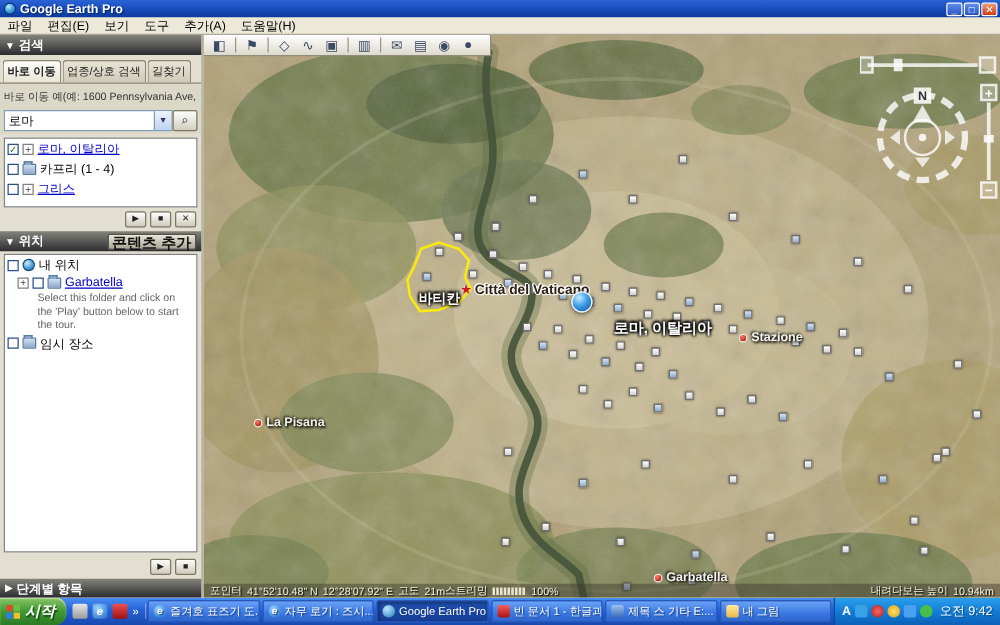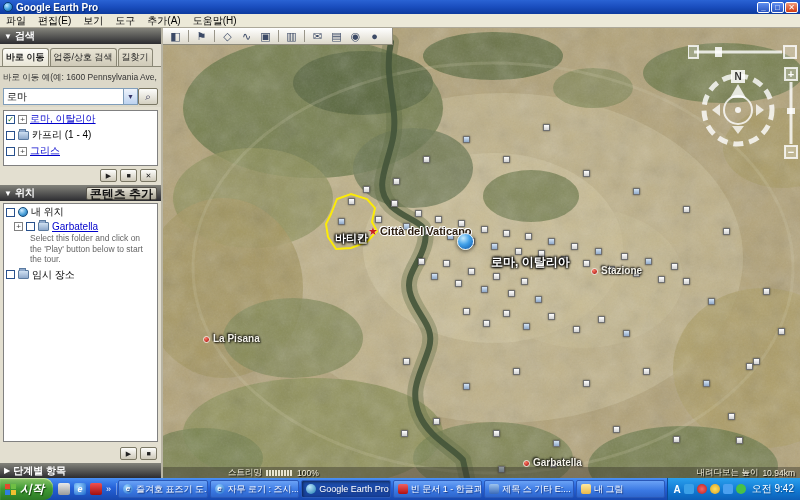--- a/index.html
+++ b/index.html
@@ -417,21 +417,28 @@
       <polygon points="24,66 32,60 32,72" fill="rgba(255,255,255,0.75)"></polygon>
       <polygon points="76,66 68,60 68,72" fill="rgba(255,255,255,0.75)"></polygon>
       <polygon points="50,90 44,82 56,82" fill="rgba(255,255,255,0.75)"></polygon>
       <rect x="43" y="26" width="14" height="13" fill="rgba(255,255,255,0.85)"></rect>
       <text x="50" y="36" text-anchor="middle" font-size="10" font-weight="bold" fill="#333">N</text>
       <text x="103" y="34" text-anchor="middle" font-size="11" font-weight="bold" fill="#fff">+</text>
       <text x="103" y="112" text-anchor="middle" font-size="11" font-weight="bold" fill="#fff">−</text>
     </svg>
 
     <div class="statusband">
-      <span class="grp" style="margin-left:60px;">
+      <span class="grp">
+        <span>포인터</span>
+        <span>41°52'10.48" N</span>
+        <span>12°28'07.92" E</span>
+        <span>고도</span>
+        <span>21m</span>
+      </span>
+      <span class="grp" style="">
         <span>스트리밍</span>
         <span id="stream-bar"><span class="stream-seg"></span><span class="stream-seg"></span><span class="stream-seg"></span><span class="stream-seg"></span><span class="stream-seg"></span><span class="stream-seg"></span><span class="stream-seg"></span><span class="stream-seg"></span><span class="stream-seg"></span></span>
         <span>100%</span>
       </span>
       <span class="grp" style="margin-left:auto;">
         <span>내려다보는 높이</span>
         <span>10.94km</span>
       </span>
     </div>
   </div>

